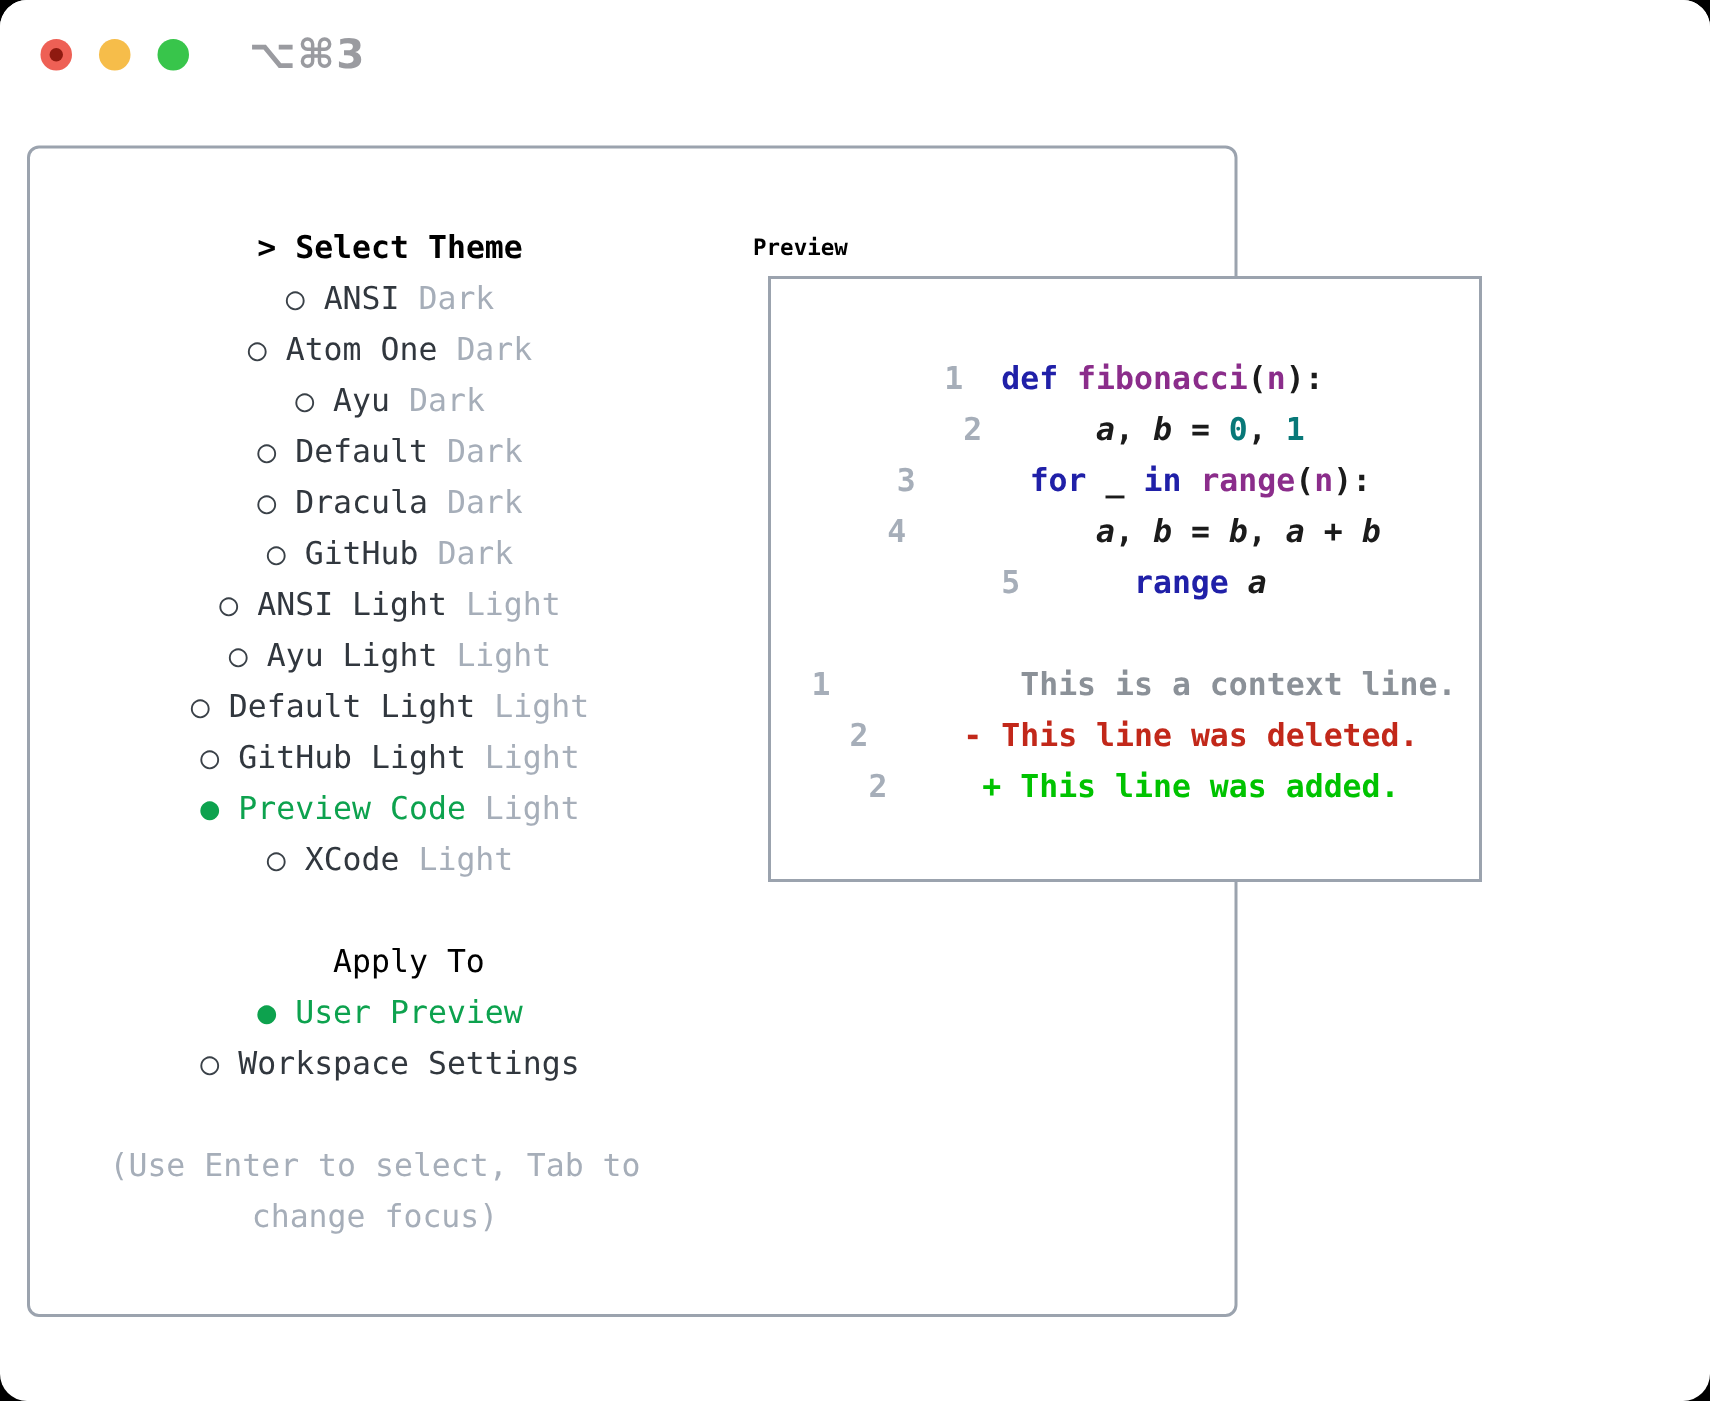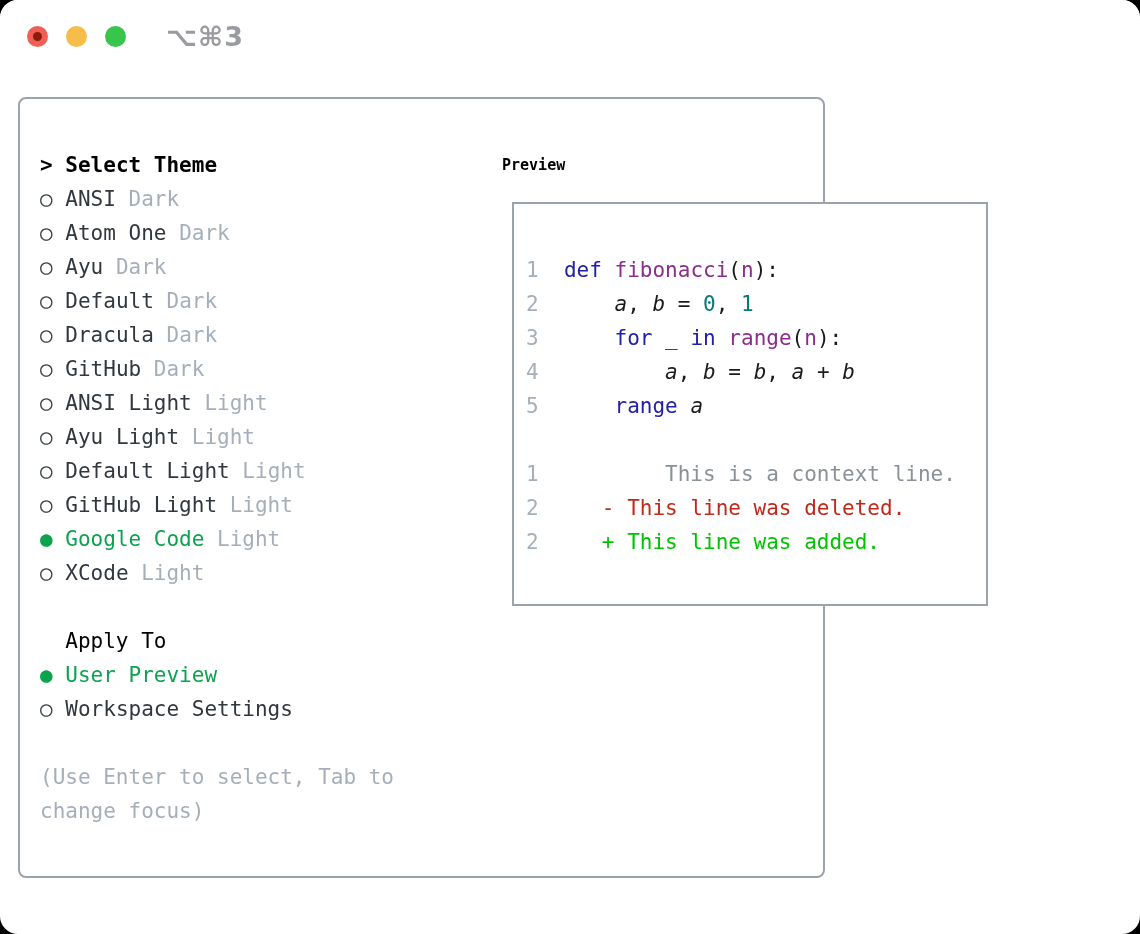--- a/index.html
+++ b/index.html
@@ -20,40 +20,40 @@
   .tl.green{left:105px;background:var(--traffic_green);}
   .tl .dot{width:9px;height:9px;border-radius:50%;background:var(--traffic_red_dot);}
   .titlebar .title{
     position:absolute;left:166px;top:21px;
     font-family:"DejaVu Sans","Liberation Sans",sans-serif;
     font-size:27px;font-weight:600;color:var(--title_gray);letter-spacing:1px;
   }
   
   .panel{
     position:absolute;left:18px;top:97px;width:807px;height:781px;
-    border:2px solid var(--border_gray);border-radius:8px;background:#fff;box-sizing:border-box;
+    border:2px solid var(--border_gray);border-radius:8px;background:#fff;box-sizing:border-box;text-align:center;
   }
   .col-left{position:absolute;left:20px;top:49px;width:440px;}
   .row{white-space:pre;font-size:21px;line-height:34px;color:var(--text_dark);}
   .row.header{font-weight:bold;color:#000;}
   .row .bullet{color:#3a4148;}
   .row .bullet.sel{color:var(--accent_green);}
   .row .name{color:#31373e;}
   .row.selected .name{color:var(--accent_green);}
   .row .variant{color:var(--muted_gray);}
   .row.spacer{height:34px;}
   .apply-header{white-space:pre;font-size:21px;line-height:34px;color:#000;}
   .hint{font-size:21px;line-height:34px;color:var(--muted_gray);width:420px;margin-top:34px;}
   
   .col-right{position:absolute;left:482px;top:49px;}
   .preview-title{font-size:15px;line-height:34px;font-weight:bold;color:#000;}
   .preview-box{
-    position:absolute;left:492px;top:103px;width:476px;height:404px;
+    position:absolute;left:492px;top:85px;width:476px;height:404px;
     border:2px solid var(--border_gray);background:#fff;box-sizing:border-box;
-    padding:49px 0 0 12px;overflow:hidden;
+    padding:49px 0 0 12px;overflow:hidden;font-weight:bold;
   }
   .code-line{white-space:pre;font-size:21px;line-height:34px;color:#1b1b1b;}
   .lineno{color:var(--muted_gray);}
   .c-kw{color:var(--keyword_blue);}
   .c-fn{color:var(--function_purple);}
   .c-lit{color:var(--literal_teal);}
   .c-pln{color:#1b1b1b;}
   .c-var{color:#1b1b1b;font-style:italic;}
   .d-ctx{color:var(--context_gray);}
   .d-del{color:var(--deleted_red);}
@@ -81,21 +81,21 @@
           <div class="row"><span class="bullet">○</span><span> </span><span class="name">ANSI</span><span> </span><span class="variant">Dark</span></div>
           <div class="row"><span class="bullet">○</span><span> </span><span class="name">Atom One</span><span> </span><span class="variant">Dark</span></div>
           <div class="row"><span class="bullet">○</span><span> </span><span class="name">Ayu</span><span> </span><span class="variant">Dark</span></div>
           <div class="row"><span class="bullet">○</span><span> </span><span class="name">Default</span><span> </span><span class="variant">Dark</span></div>
           <div class="row"><span class="bullet">○</span><span> </span><span class="name">Dracula</span><span> </span><span class="variant">Dark</span></div>
           <div class="row"><span class="bullet">○</span><span> </span><span class="name">GitHub</span><span> </span><span class="variant">Dark</span></div>
           <div class="row"><span class="bullet">○</span><span> </span><span class="name">ANSI Light</span><span> </span><span class="variant">Light</span></div>
           <div class="row"><span class="bullet">○</span><span> </span><span class="name">Ayu Light</span><span> </span><span class="variant">Light</span></div>
           <div class="row"><span class="bullet">○</span><span> </span><span class="name">Default Light</span><span> </span><span class="variant">Light</span></div>
           <div class="row"><span class="bullet">○</span><span> </span><span class="name">GitHub Light</span><span> </span><span class="variant">Light</span></div>
-          <div class="row selected"><span class="bullet sel">●</span><span> </span><span class="name">Google Code</span><span> </span><span class="variant">Light</span></div>
+          <div class="row selected"><span class="bullet sel">●</span><span> </span><span class="name">Preview Code</span><span> </span><span class="variant">Light</span></div>
           <div class="row"><span class="bullet">○</span><span> </span><span class="name">XCode</span><span> </span><span class="variant">Light</span></div>
         </div>
       <div class="row spacer"></div>
       <div class="apply-header">  <span>Apply To</span></div>
       <div id="apply-list">
           <div class="row selected"><span class="bullet sel">●</span><span> </span><span class="name">User Preview</span></div>
           <div class="row"><span class="bullet">○</span><span> </span><span class="name">Workspace Settings</span></div>
         </div>
       <div class="hint">(Use Enter to select, Tab to change focus)</div>
     </div>

